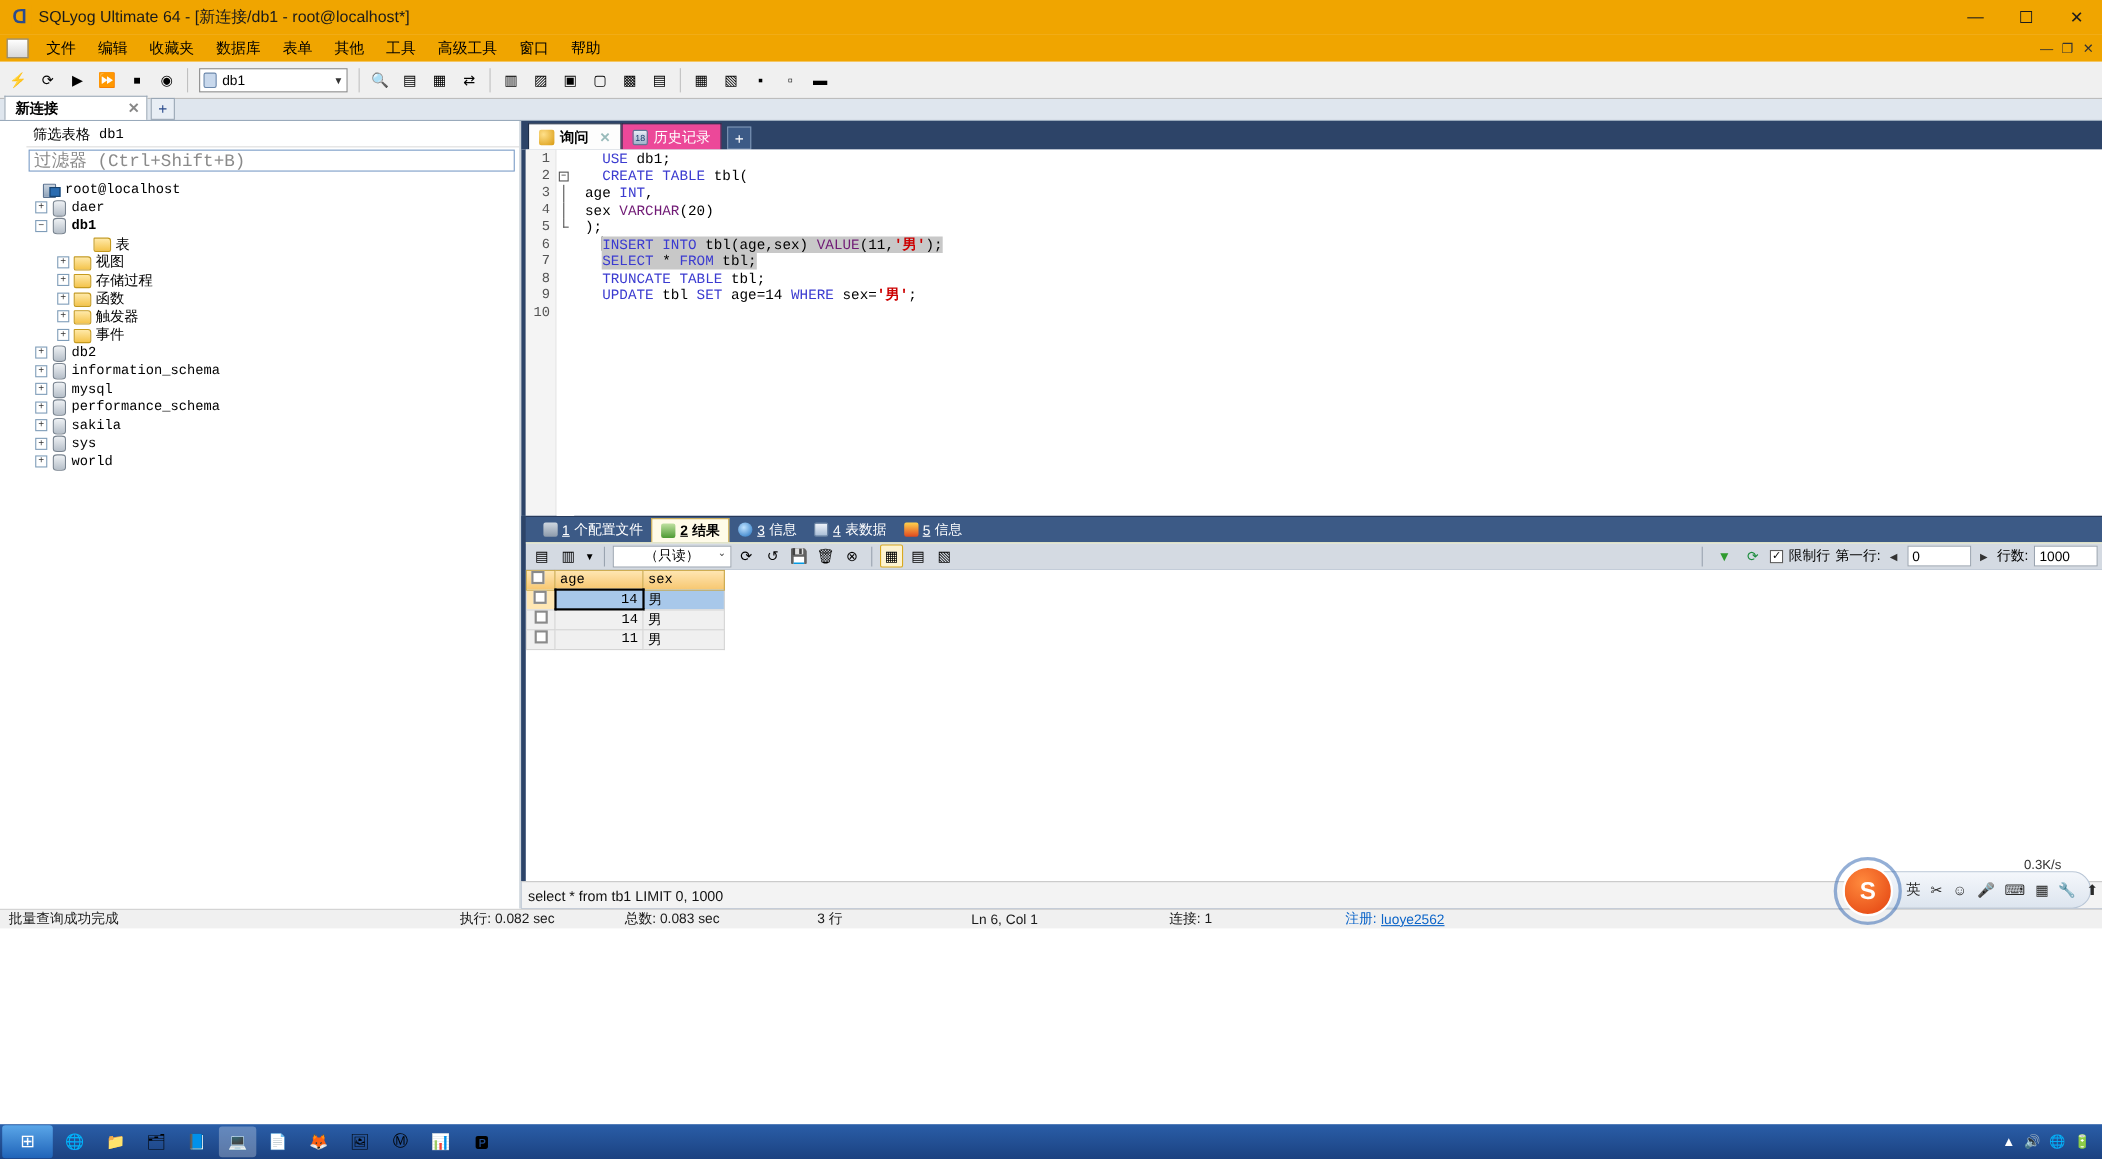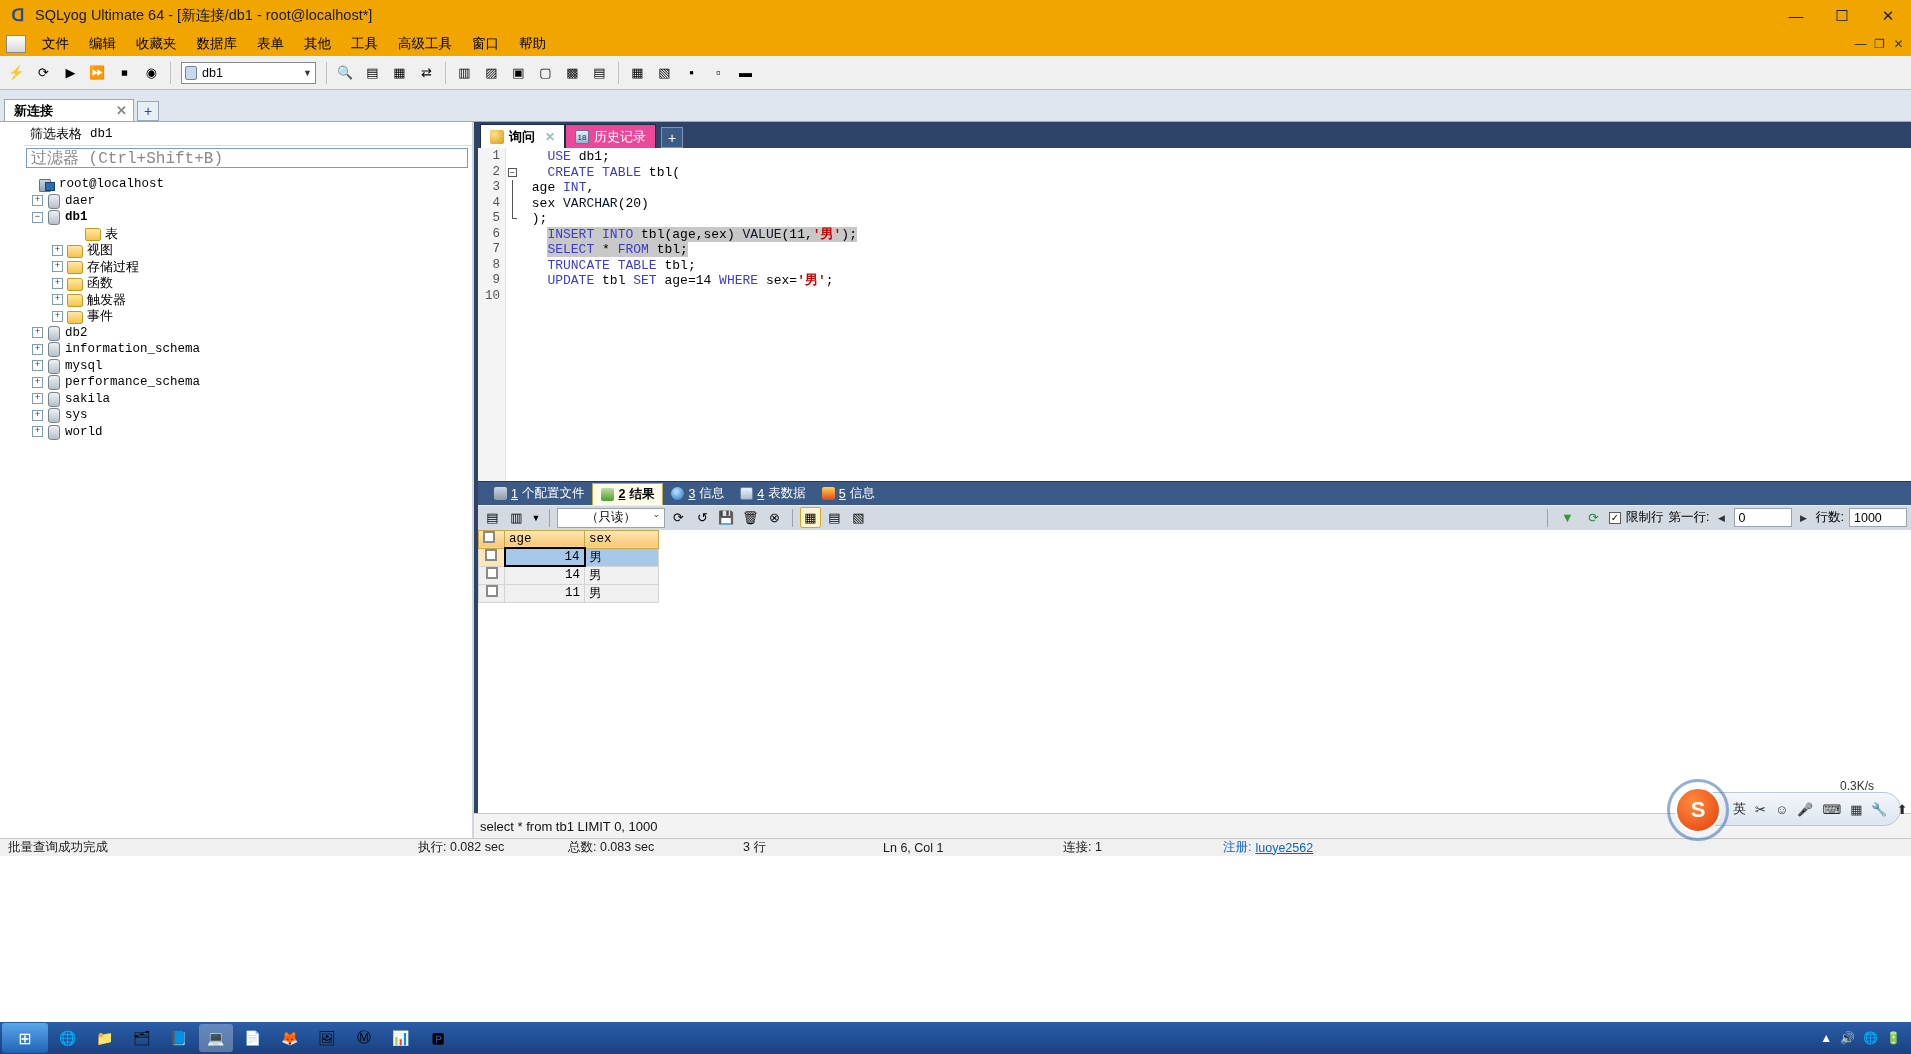--- a/index.html
+++ b/index.html
@@ -30,21 +30,21 @@
   .tb { width:25px; height:25px; border-radius:3px; display:flex; align-items:center; justify-content:center;
     font-size:13px; position:relative; }
   .tb-sep { width:1px; height:22px; background:#c0c0c0; margin:0 4px; }
   #db-select { width:135px; height:22px; border:1px solid #8a8a8a; background:#fff; font-size:12.5px;
     display:flex; align-items:center; padding-left:20px; position:relative; margin-left:4px; margin-right:4px; }
   #db-select .dbicon { position:absolute; left:3px; width:12px; height:14px; background:#c8d8ec;
     border:1px solid #6a87ab; border-radius:2px; }
   #db-select .arrow { position:absolute; right:3px; font-size:9px; color:#333; }
 
   
-  #conn-tabbar { height:32px; background:#dfe6ee; display:flex; align-items:flex-end; padding-left:4px;
+  #conn-tabbar { height:20px; background:#dfe6ee; display:flex; align-items:flex-end; padding-left:4px;
      border-bottom:1px solid #9ab; }
   .conn-tab { height:22px; background:#fff; border:1px solid #9aa7b5; border-bottom:none; display:flex;
      align-items:center; padding:0 6px 0 9px; font-size:13px; font-weight:bold; min-width:130px; }
   .conn-tab .cx { margin-left:auto; color:#888; font-size:13px; padding-left:14px; }
   .conn-add { width:22px; height:20px; background:#e8eef5; border:1px solid #9aa7b5; margin-left:3px;
      display:flex; align-items:center; justify-content:center; font-size:14px; color:#2a4b8d; }
 
   
   #workspace { display:flex; height:716px; }
 
@@ -103,21 +103,21 @@
   #gutter div { height:15.5px; line-height:15.5px; }
   #fold-col { width:16px; background:#fff; padding-top:1px; position:relative; }
   #fold-col div { height:15.5px; position:relative; }
   .foldbox { position:absolute; left:2px; top:3px; width:9px; height:9px; border:1px solid #555; background:#fff;
      font-size:8px; line-height:7px; text-align:center; color:#000; }
   .foldline { position:absolute; left:6px; top:0; width:1px; height:15.5px; background:#555; }
   .foldend { position:absolute; left:6px; top:0; width:1px; height:8px; background:#555; }
   .foldend:after { content:""; position:absolute; left:0; top:7px; width:5px; height:1px; background:#555; }
   #code-lines { flex:1; padding-top:1px; padding-left:2px; white-space:pre; }
   #code-lines div { height:15.5px; line-height:15.5px; }
-  .kw { color:#3b3bd0; } .fn { color:#0f172a;text-align:right; } .str { color:#cc0000; font-weight:bold; }
+  .kw { color:#3b3bd0; } .fn { color:#701a75;text-align:right; } .str { color:#cc0000; font-weight:bold; }
   .plain { color:#000; }
   .sel { background:#c8c8c8; }
   .caret { display:inline-block; width:1px; height:13px; background:#000; vertical-align:-2px; margin-right:-1px; }
 
   
   #results { background:#3c5a86; border-left:4px solid #2d4468; display:flex; flex-direction:column; }
   #res-tabbar { height:24px; display:flex; align-items:flex-end; padding-left:8px; background:#3c5a86;
      border-top:1px solid #27395a; }
   .r-tab { height:22px; display:flex; align-items:center; gap:4px; padding:0 8px; font-size:12.5px; color:#fff; }
   .r-tab.active { background:#fffbe8; color:#000; font-weight:bold; border:1px solid #c9a84c; border-bottom:none; }

